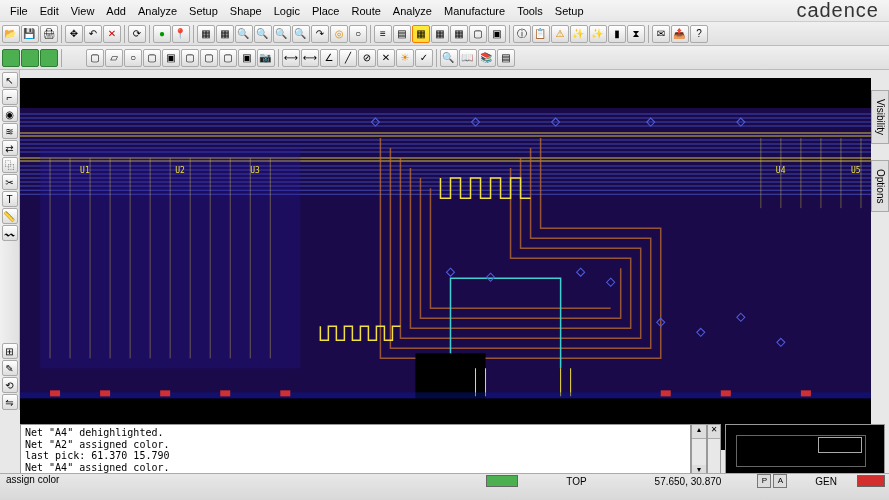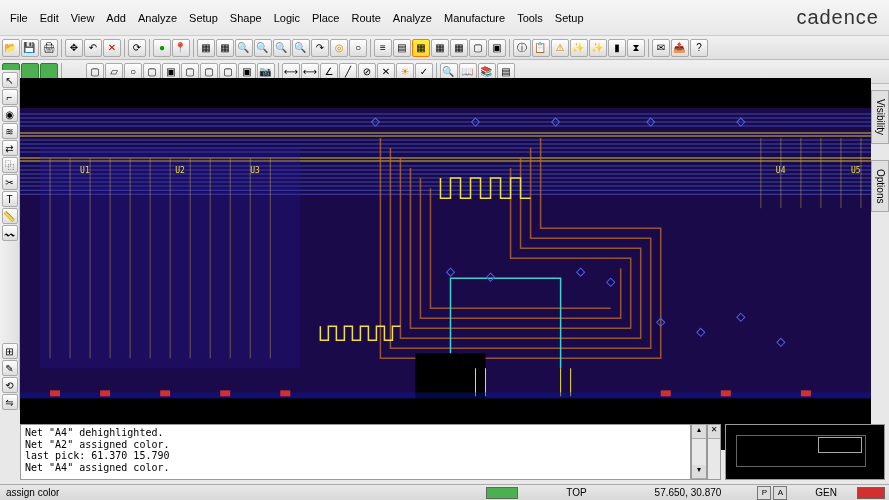--- a/index.html
+++ b/index.html
@@ -1,19 +1,19 @@
 <!DOCTYPE html>
 <html><head>
 <meta charset="utf-8">
 <style>
 * { margin: 0; padding: 0; box-sizing: border-box; }
 body { width: 889px; height: 500px; font-family: Arial, sans-serif; font-size: 11px; background: #e8e8e8; overflow: hidden; position: relative; }
 
 
-.menubar { height: 36px; background: linear-gradient(#f5f5f5,#e8e8e8); display: flex; align-items: center; padding: 0 4px; border-bottom: 1px solid #ccc; }
+.menubar { height: 22px; background: linear-gradient(#f5f5f5,#e8e8e8); display: flex; align-items: center; padding: 0 4px; border-bottom: 1px solid #ccc; }
 .menubar .menu-item { padding: 2px 6px; cursor: pointer; font-size: 11px; }
 .brand { margin-left: auto; font-size: 20px; font-weight: 300; letter-spacing: 1px; color: #333; padding-right: 6px; }
 
 
 .toolbar { height: 24px; background: linear-gradient(#f0f0f0,#e0e0e0); display: flex; align-items: center; padding: 0 2px; border-bottom: 1px solid #bbb; gap: 1px; }
 .tb-btn { width: 18px; height: 18px; border: 1px solid #aaa; background: linear-gradient(#fff,#ddd); display: flex; align-items: center; justify-content: center; cursor: pointer; border-radius: 2px; font-size: 10px; }
 .tb-sep { width: 1px; height: 18px; background: #aaa; margin: 0 2px; }
 .tb-highlight { background: linear-gradient(#ffeb3b,#fdd835) !important; border-color: #f57c00 !important; }
 .tb-green-box { background: #4caf50 !important; border-color: #2e7d32 !important; }
 
@@ -32,21 +32,21 @@
 
 
 .console-wrap { position: absolute; left: 20px; right: 4px; bottom: 20px; height: 56px; display: flex; }
 .console { flex: 1; background: #fff; border: 1px solid #999; padding: 2px 4px; font-size: 10px; font-family: monospace; overflow: hidden; line-height: 1.15; }
 .scrollv { width: 16px; background: #e8e8e8; border: 1px solid #999; display: flex; flex-direction: column; }
 .scrollbtn { height: 14px; background: #ddd; border-bottom: 1px solid #aaa; font-size: 8px; text-align: center; cursor: pointer; }
 .minimap { width: 160px; background: #000; border: 1px solid #999; margin-left: 4px; position: relative; }
 .minimap-rect { position: absolute; border: 1px solid #888; }
 
 
-.statusbar { position: absolute; bottom: 0; left: 0; right: 0; height: 16px; background: linear-gradient(#e8e8e8,#d8d8d8); border-top: 1px solid #aaa; display: flex; align-items: center; font-size: 10px; }
+.statusbar { position: absolute; bottom: 0; left: 0; right: 0; height: 27px; background: linear-gradient(#e8e8e8,#d8d8d8); border-top: 1px solid #aaa; display: flex; align-items: flex-start; font-size: 10px; }
 .status-left { padding: 0 6px; }
 .status-mid { margin-left: auto; display: flex; align-items: center; gap: 8px; }
 .status-swatch { width: 32px; height: 12px; border: 1px solid #666; }
 .status-layer { padding: 0 40px; }
 .status-coord { padding: 0 20px; }
 .status-btns { display: flex; gap: 2px; margin: 0 8px; }
 .status-btn { width: 14px; height: 14px; border: 1px solid #777; background: #ddd; font-size: 8px; text-align: center; line-height: 12px; cursor: pointer; }
 .status-gen { padding: 0 12px; }
 .status-red { width: 28px; height: 12px; background: #d32f2f; border: 1px solid #666; margin-right: 4px; }
 </style>

